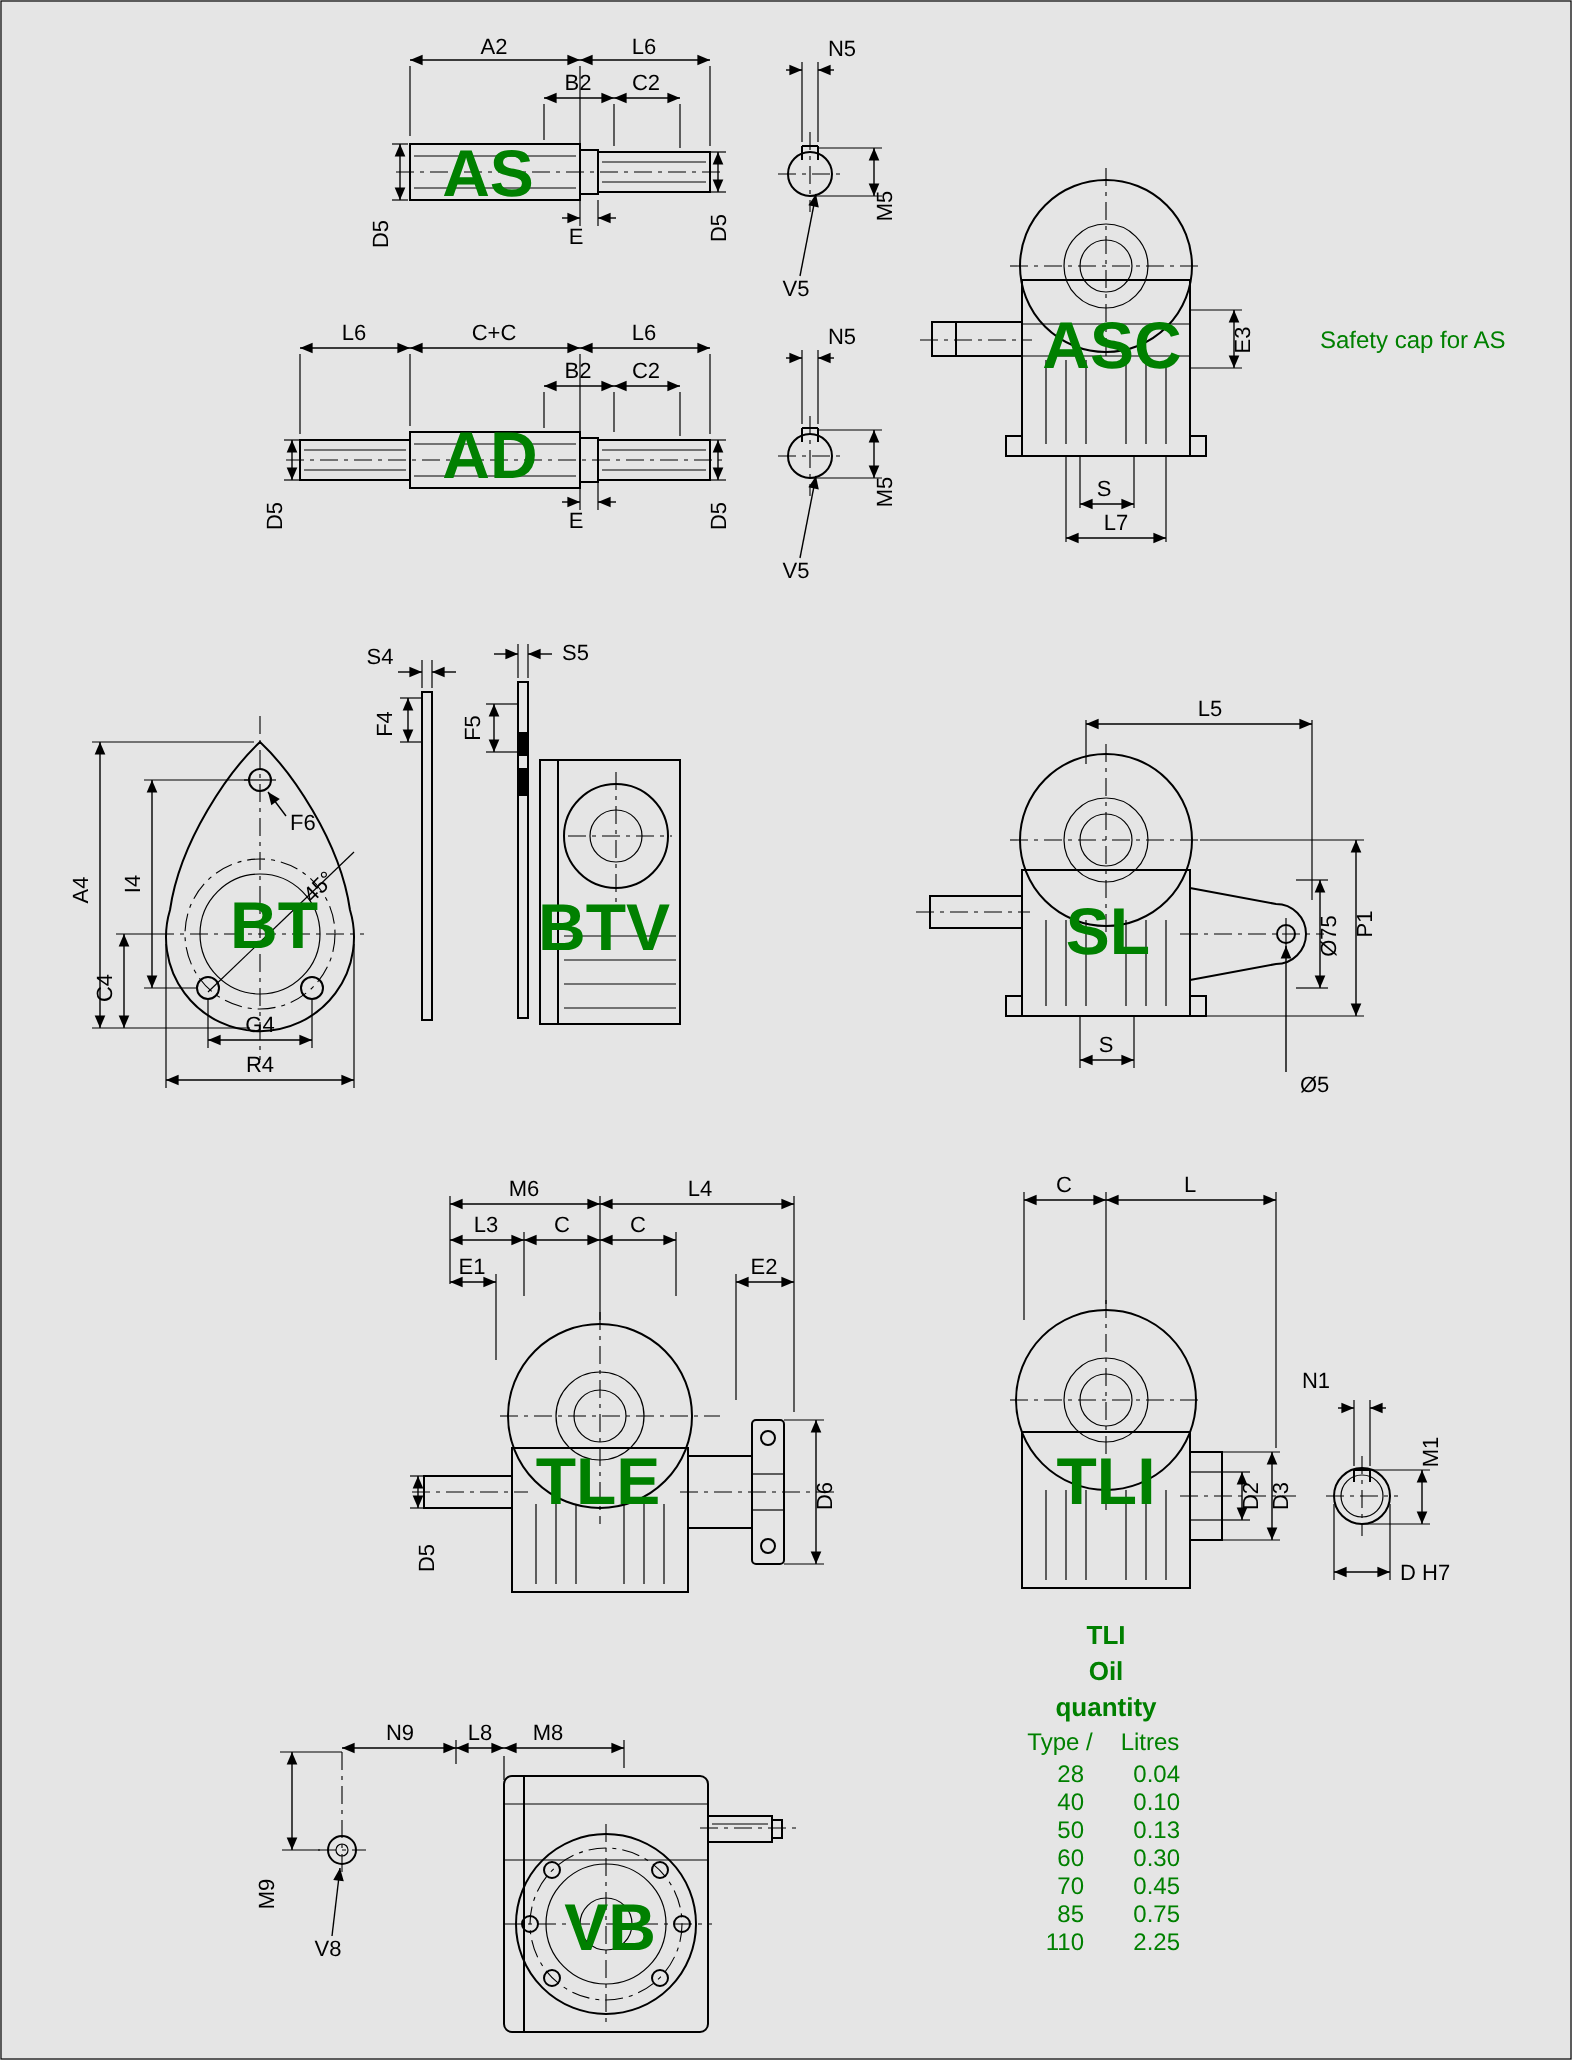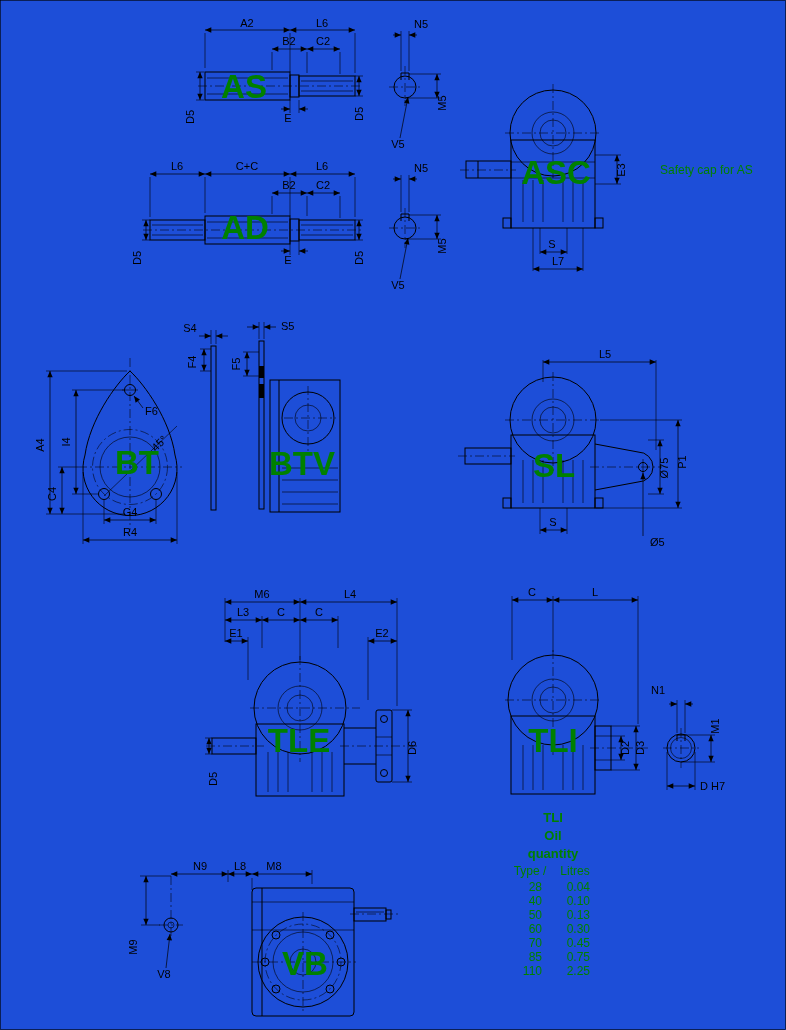--- a/index.html
+++ b/index.html
@@ -1,16 +1,16 @@
 <!DOCTYPE html>
 <html><head>
 <meta charset="utf-8">
 <style>
   html,body{margin:0;padding:0;background:#ffffff;}
-  .sheet{width:786px;height:1030px;position:relative;background:#1d4ed8;overflow:hidden;}
+  .sheet{width:786px;height:1030px;position:relative;background:#e5e5e5;overflow:hidden;}
   svg{display:block;}
   .ln{stroke:#000;stroke-width:1;fill:none;}
   .thin{stroke:#000;stroke-width:0.6;fill:none;}
   .dim{stroke:#000;stroke-width:0.7;fill:none;}
   .cl{stroke:#000;stroke-width:0.55;fill:none;stroke-dasharray:9 3 2 3;}
   .blk{fill:#000;stroke:none;}
   text{font-family:"Liberation Sans","DejaVu Sans",sans-serif;}
   .dt{font-size:11px;fill:#000;text-anchor:middle;}
   .dts{font-size:11px;fill:#000;text-anchor:start;}
   .big{font-size:33px;font-weight:bold;fill:#008000;text-anchor:middle;}

